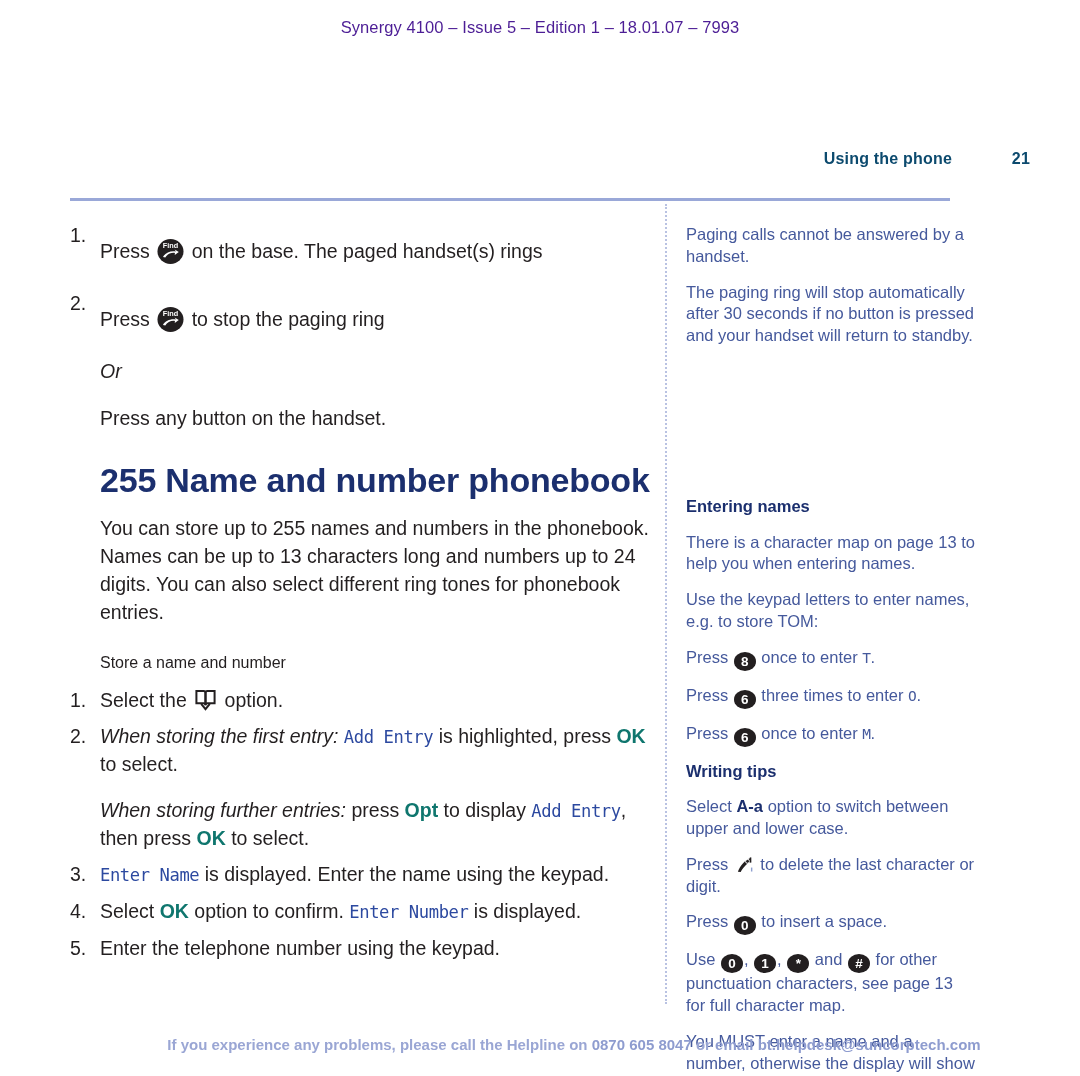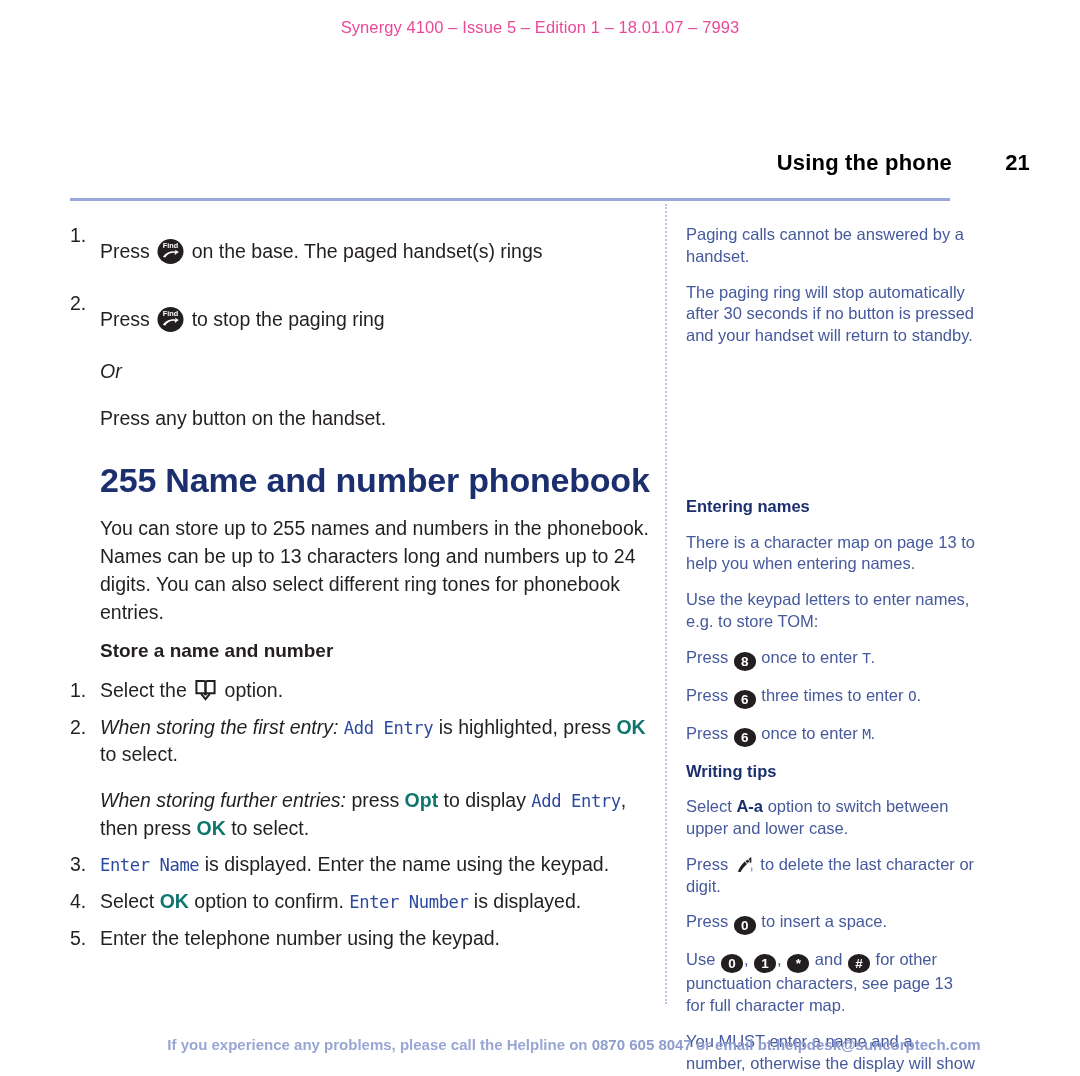--- a/index.html
+++ b/index.html
@@ -17,33 +17,33 @@
   }
 
   
   .imprint {
     position: absolute;
     top: 18px;
     left: 0;
     width: 1080px;
     text-align: center;
     font-size: 16.5px;
-    color: #ec4899;
+    color: #4c1d95;
     letter-spacing: .1px;
   }
 
   
   .runhead {
     position: absolute;
     top: 150px;
     left: 70px;
     width: 960px;
     text-align: right;
-    color: #000000;
-    font-size: 22px;
+    color: #0c4a6e;
+    font-size: 16px;
     font-weight: 700;
     letter-spacing: .2px;
   }
   .runhead .ttl { margin-right: 44px; }
   .runhead .pg  { display: inline-block; width: 34px; text-align: right; }
 
   .rule {
     position: absolute;
     top: 198px;
     left: 70px;
@@ -101,23 +101,23 @@
     letter-spacing: -.2px;
     line-height: 1.1;
   }
   .bodytext {
     margin-left: 30px;
     width: 552px;
     font-size: 19.5px;
     line-height: 1.44;
   }
   h2.subhead {
-    margin: 12px 0 12px 30px;
-    font-size: 19px;
-    font-weight: 700;
+    margin: 26px 0 12px 30px;
+    font-size: 16px;
+    font-weight: 400;
     color: #231f20;
   }
 
   
   .bluebold { color: #0f766e; font-weight: 700; font-style: normal; }
   .lcd {
     color: #2c49a0;
     font-family: "DejaVu Sans Mono", monospace;
     font-size: 0.88em;
     letter-spacing: -.4px;

